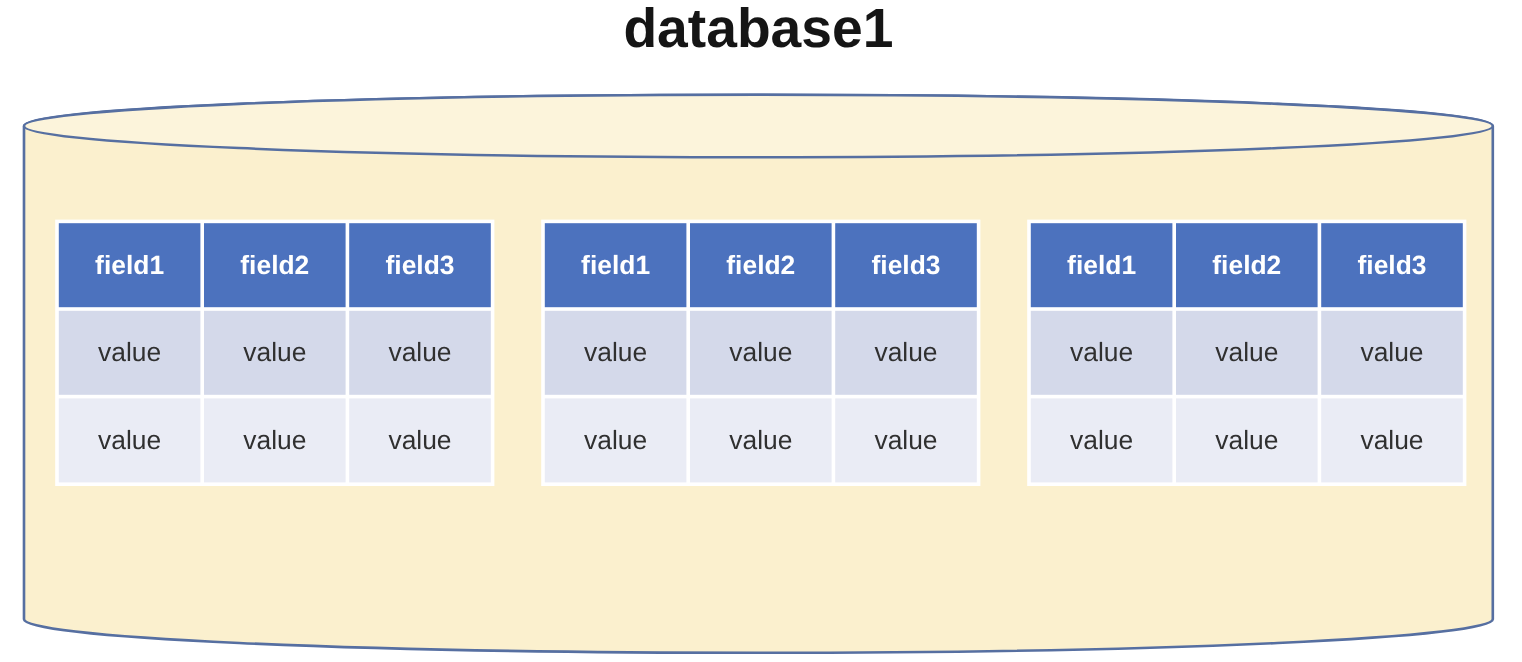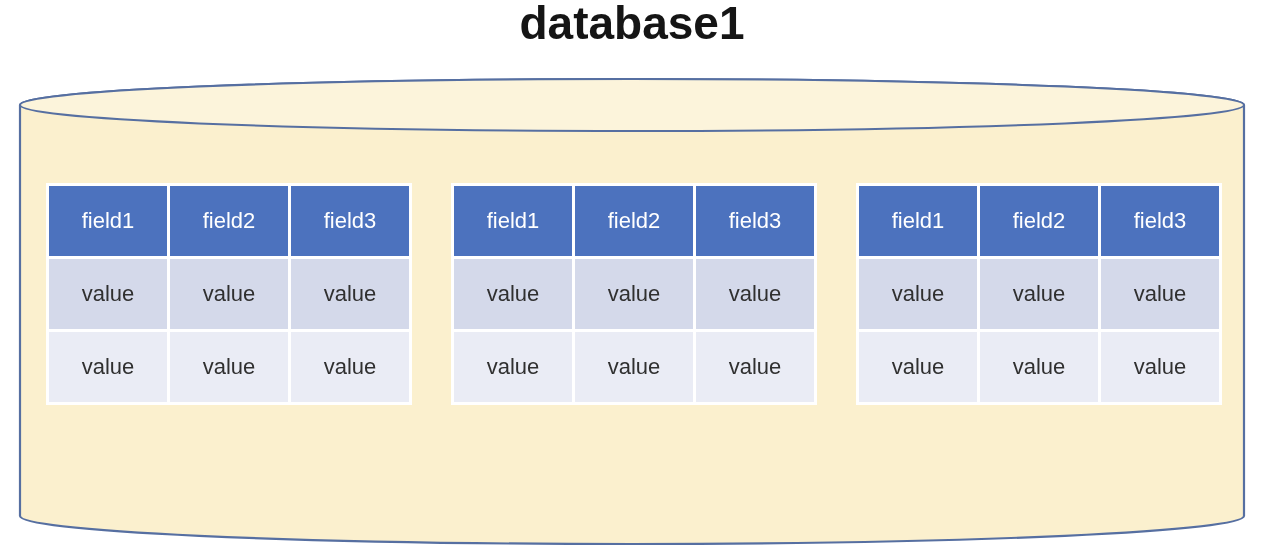--- a/index.html
+++ b/index.html
@@ -63,21 +63,21 @@
     height: 70px;
     display: flex;
     align-items: center;
     justify-content: center;
     font-size: 22px;
     color: var(--cell-text, #303030);
   }
   .cell.header {
     background: var(--header-bg, #4C72BE);
     color: var(--header-text, #ffffff);
-    font-weight: 400;
+    font-weight: 700;
   }
   .cell.r0 { background: var(--row-odd-bg, #D4D9EA); }
   .cell.r1 { background: var(--row-even-bg, #EAECF5); }
 </style>
 </head>
 <body>
 
 <div class="db-title">database1</div>
 
 <svg class="cylinder-svg" viewBox="0 0 1268 552" xmlns="http://www.w3.org/2000/svg" aria-hidden="true">

